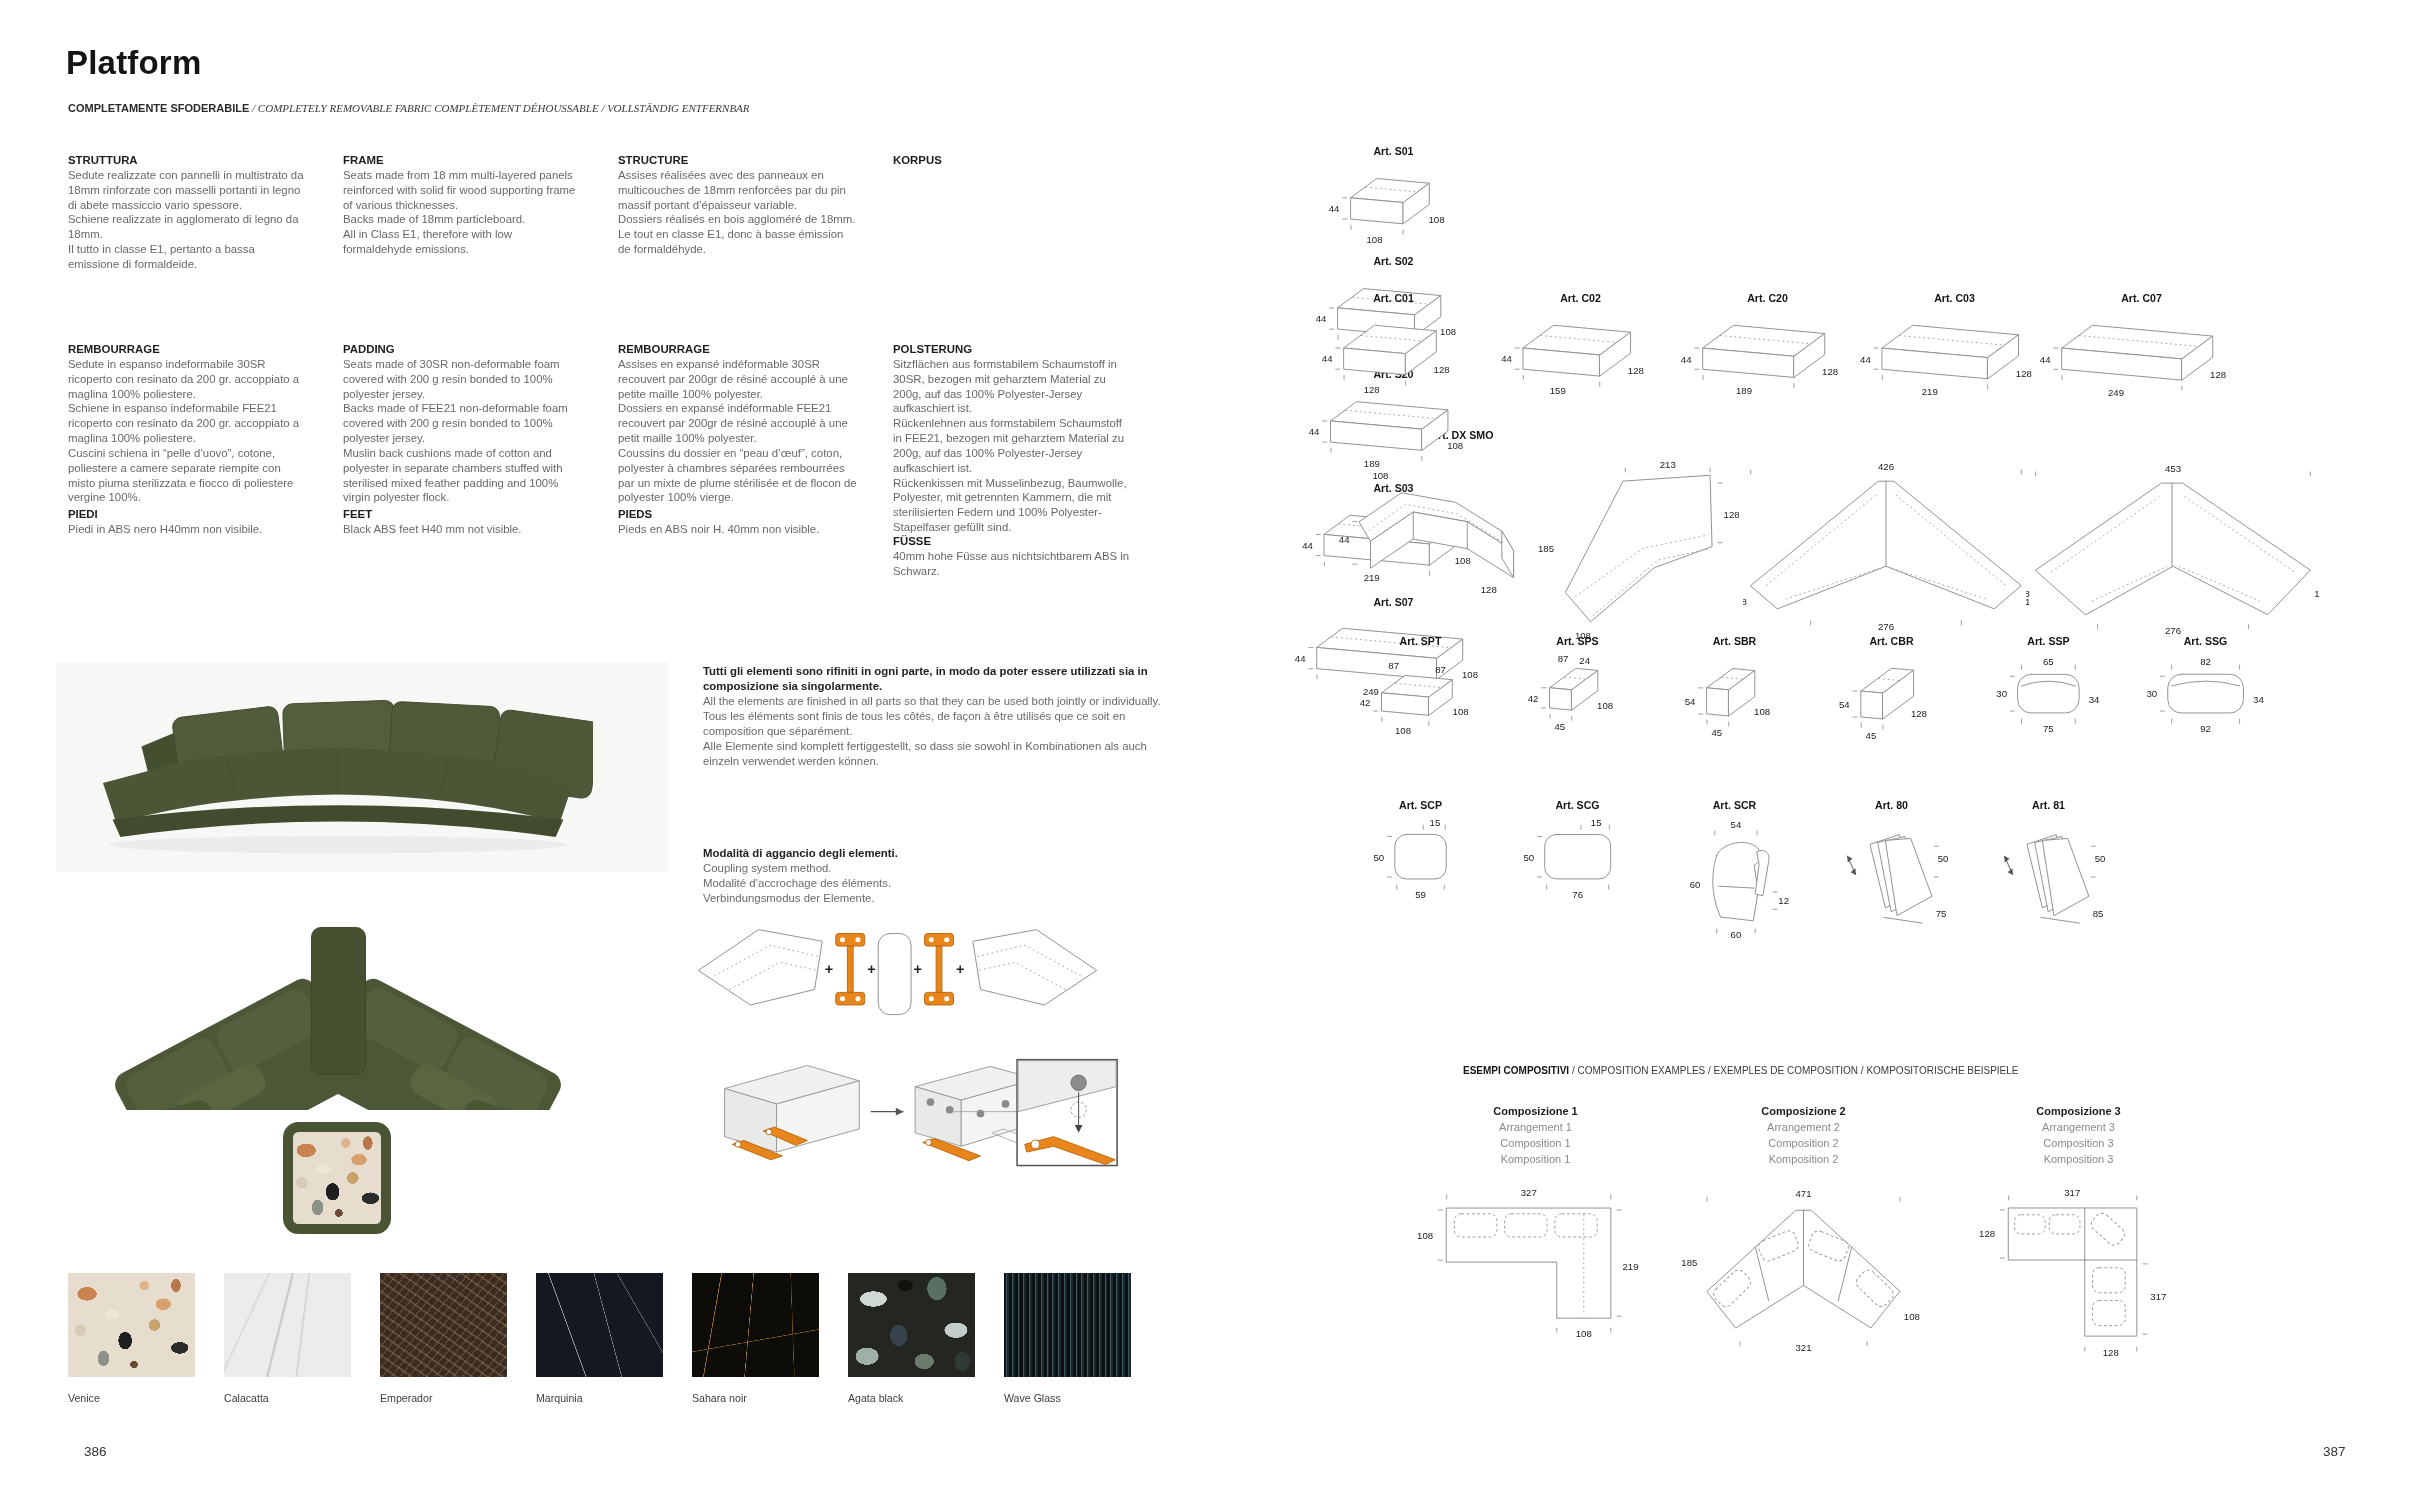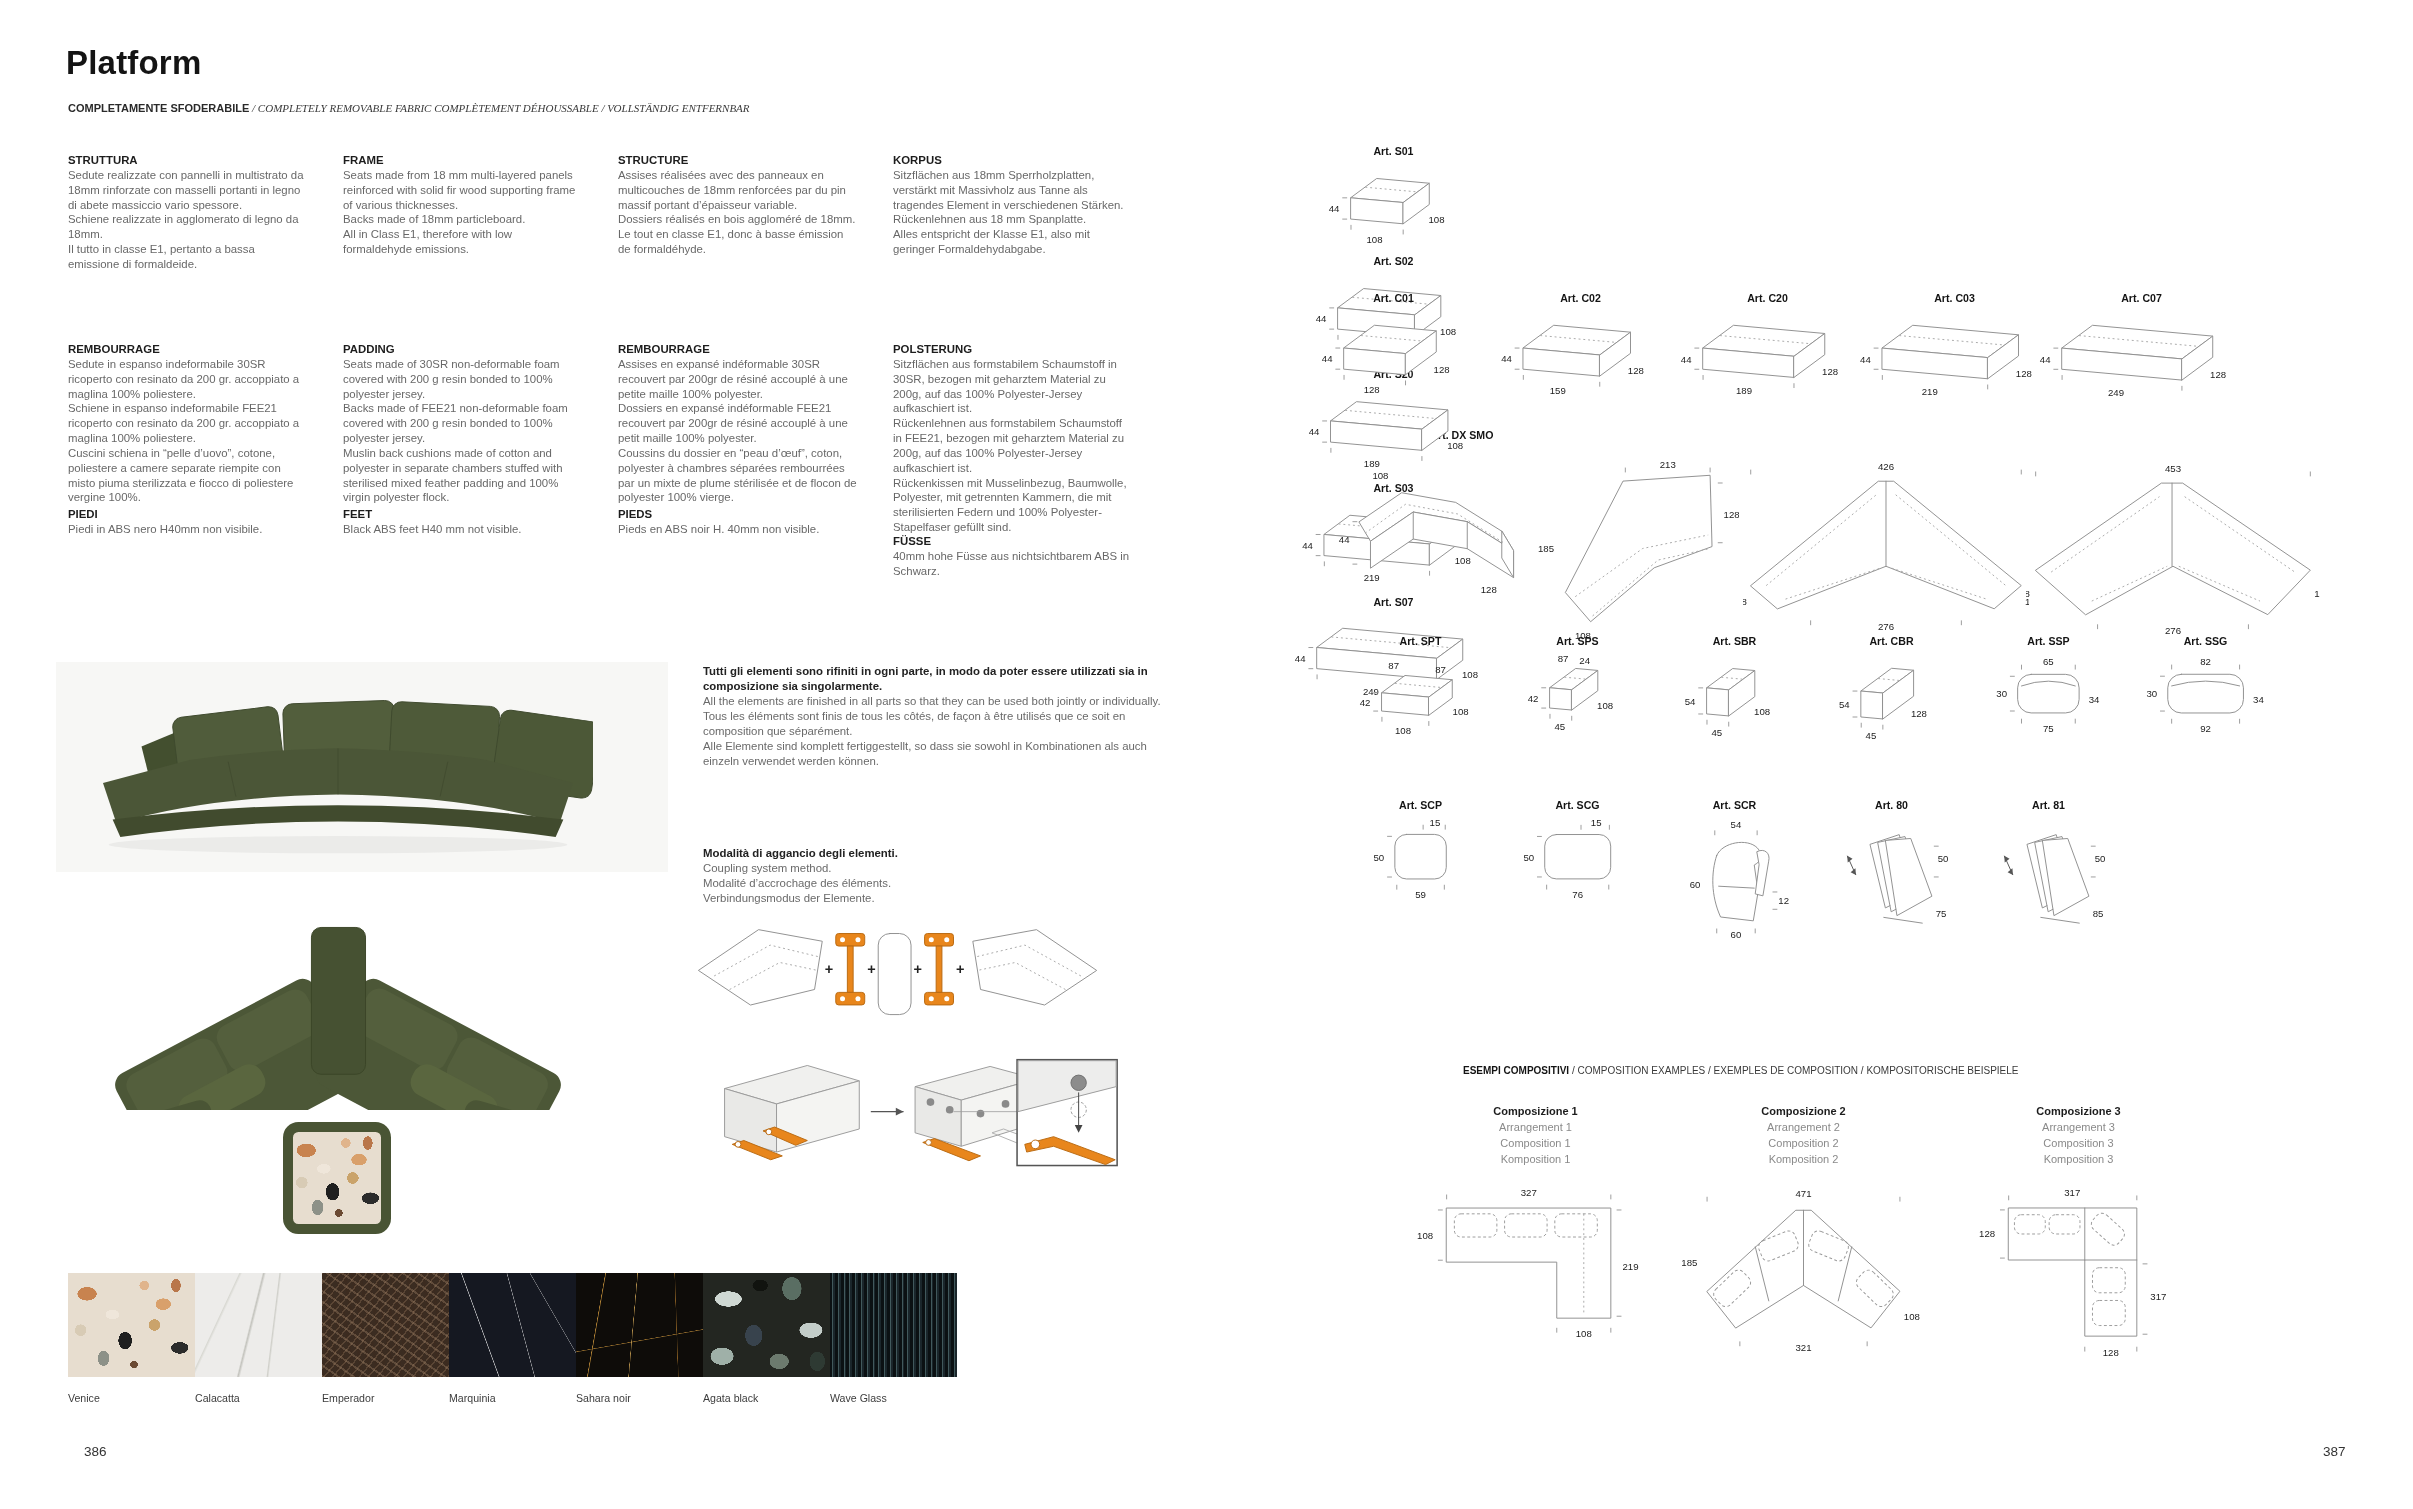--- a/index.html
+++ b/index.html
@@ -59,21 +59,21 @@
   .tick{stroke:#9a9a9a;stroke-width:1;}
   
   .ex-heading{position:absolute;left:1463px;top:1065px;font-size:10px;color:#3a3a3a;}
   .ex-heading .b{font-weight:bold;color:#141414;}
   #ex-items{position:absolute;left:1405px;top:1104px;width:830px;display:flex;}
   .ex-block{display:flex;flex-direction:column;align-items:center;}
   .ex-l0{font-size:11px;font-weight:bold;color:#1d1d1d;line-height:1.45;}
   .ex-ln{font-size:11px;color:#8a8a8a;line-height:1.45;}
   .ex-fig{margin-top:13.5px;}
   
-  #materials{position:absolute;left:68px;top:1273px;display:flex;}
+  #materials{position:absolute;left:68px;top:1273px;display:flex;gap:29px;}
   .sw-wrap{display:flex;flex-direction:column;}
   .sw{width:127px;height:104px;}
   .sw-label{font-size:10.6px;color:#3c3c3c;margin-top:15.4px;}
   .sw-calacatta{background:
     linear-gradient(104deg, transparent 44%, #c3c3bd 45%, transparent 46.5%),
     linear-gradient(97deg, transparent 60%, #cfcfc9 60.8%, transparent 62%),
     linear-gradient(115deg, transparent 25%, #d8d8d2 25.6%, transparent 27%),
     #edecea;}
   .sw-emperador{background:
     repeating-linear-gradient(35deg, rgba(166,136,108,.35) 0 1.9px, transparent 1.9px 8.7px),
@@ -167,23 +167,20 @@
 Coussins du dossier en “peau d’œuf”, coton, polyester à chambres séparées rembourrées par un mixte de plume stérilisée et de flocon de polyester 100% vierge.</p>
         </div>
         <div class="sec sec2">
           <h4>PIEDS</h4>
           <p>Pieds en ABS noir H. 40mm non visible.</p>
         </div>
       </div>
       <div class="col">
         <div class="sec sec0">
           <h4>KORPUS</h4>
-          <p>Sitzflächen aus 18mm Sperrholzplatten, verstärkt mit Massivholz aus Tanne als tragendes Element in verschiedenen Stärken.
-Rückenlehnen aus 18 mm Spanplatte.
-Alles entspricht der Klasse E1, also mit geringer Formaldehydabgabe.</p>
         </div>
         <div class="sec sec1">
           <h4>POLSTERUNG</h4>
           <p>Sitzflächen aus formstabilem Schaumstoff in 30SR, bezogen mit geharztem Material zu 200g, auf das 100% Polyester-Jersey aufkaschiert ist.
 Rückenlehnen aus formstabilem Schaumstoff in FEE21, bezogen mit geharztem Material zu 200g, auf das 100% Polyester-Jersey aufkaschiert ist.
 Rückenkissen mit Musselinbezug, Baumwolle, Polyester, mit getrennten Kammern, die mit sterilisierten Federn und 100% Polyester-Stapelfaser gefüllt sind.</p>
         </div>
         <div class="sec sec2">
           <h4>FÜSSE</h4>
           <p>40mm hohe Füsse aus nichtsichtbarem ABS in Schwarz.</p>

